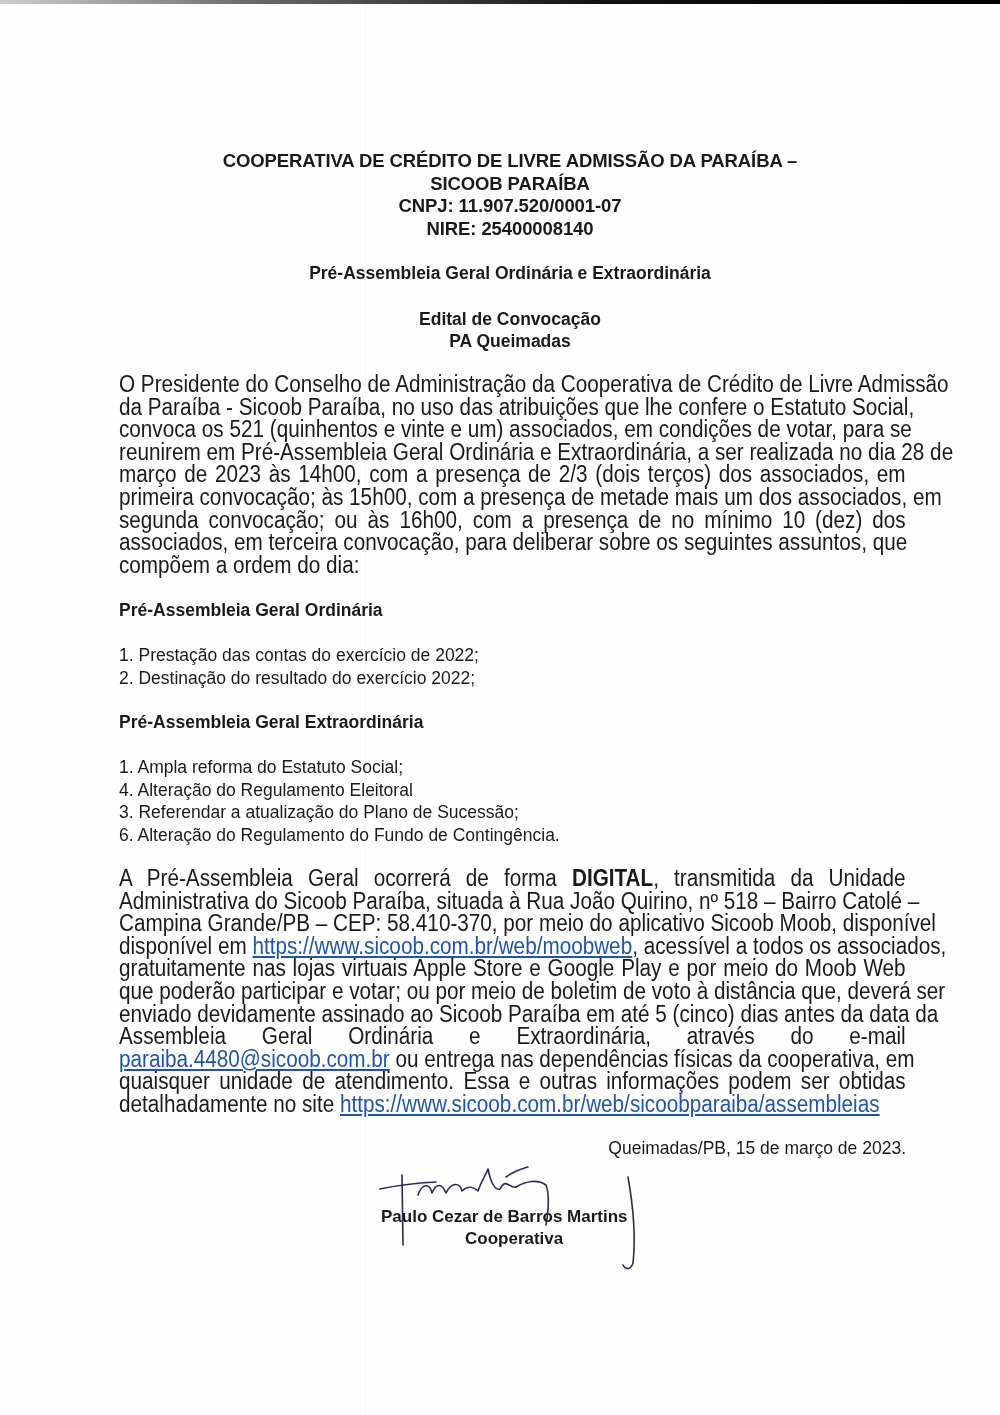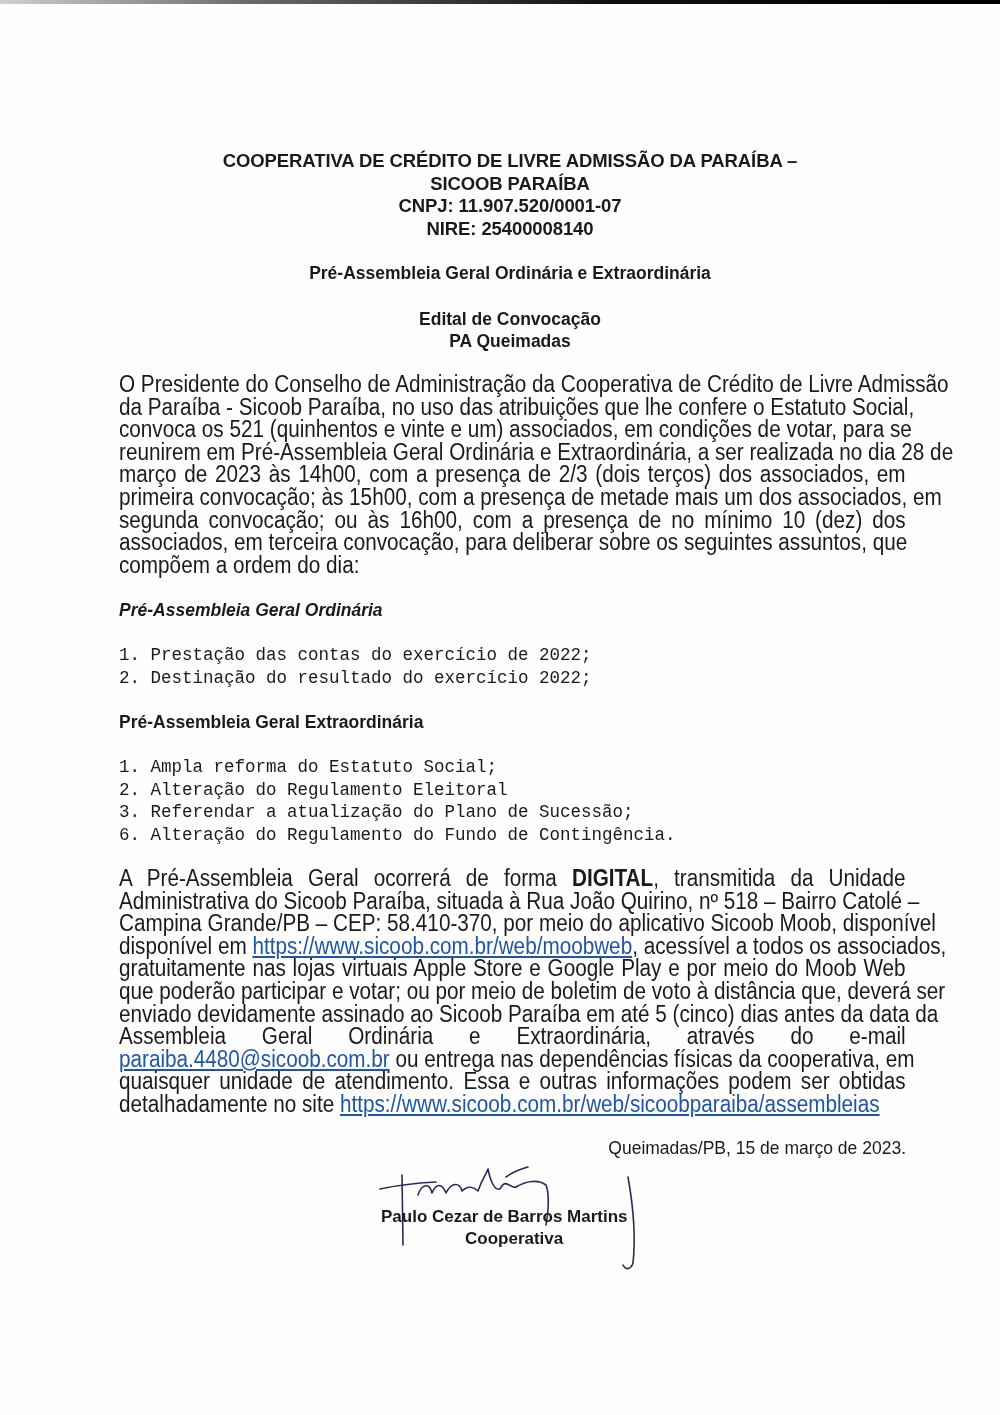--- a/index.html
+++ b/index.html
@@ -33,21 +33,21 @@
     transform-origin: left top;
   }
   .para .ln { display: block; text-align: justify; text-align-last: justify; white-space: nowrap; height: 22.6px; }
   .para .ln.last { text-align-last: left; }
   .para .ln .sx { display: inline-block; transform: scaleX(0.9); transform-origin: left top; width: 111.2%; text-align: justify; text-align-last: justify; }
   .para .ln.last .sx { text-align-last: left; }
   .section-title {
     position: absolute; left: 119px; font-weight: bold; font-size: 17.5px; line-height: 22px;
   }
   .list {
-    position: absolute; left: 119px; font-size: 17.5px; line-height: 22.7px; margin: 0; padding: 0; list-style: none; font-family: Liberation Mono, monospace;
+    position: absolute; left: 119px; font-size: 17.5px; line-height: 22.7px; margin: 0; padding: 0; list-style: none;
   }
   .list li { white-space: nowrap; }
   a.link { color: #1f55a8; text-decoration: underline; }
   b.strong { font-weight: bold; }
   .dateline {
     position: absolute; top: 1137px; right: 94px; font-size: 17.5px; line-height: 22px; white-space: nowrap;
   }
   .signature {
     position: absolute; top: 1165px; left: 378px; width: 280px; height: 110px;
   }
@@ -83,30 +83,30 @@
   <span class="ln"><span class="sx">da Paraíba - Sicoob Paraíba, no uso das atribuições que lhe confere o Estatuto Social,</span></span>
   <span class="ln"><span class="sx">convoca os 521 (quinhentos e vinte e um) associados, em condições de votar, para se</span></span>
   <span class="ln"><span class="sx">reunirem em Pré-Assembleia Geral Ordinária e Extraordinária, a ser realizada no dia 28 de</span></span>
   <span class="ln"><span class="sx">março de 2023 às 14h00, com a presença de 2/3 (dois terços)  dos associados, em</span></span>
   <span class="ln"><span class="sx">primeira convocação; às 15h00, com a presença de metade mais um dos associados, em</span></span>
   <span class="ln"><span class="sx">segunda convocação; ou às 16h00, com a presença de no mínimo 10 (dez) dos</span></span>
   <span class="ln"><span class="sx">associados, em terceira convocação, para deliberar sobre os seguintes assuntos, que</span></span>
   <span class="ln last"><span class="sx">compõem a ordem do dia:</span></span>
 </div>
 
-<div class="section-title" style="top:599px;font-style:italic;">Pré-Assembleia Geral Ordinária</div>
+<div class="section-title" style="top:599px;">Pré-Assembleia Geral Ordinária</div>
 <ul class="list" style="top:644px;">
   <li>1. Prestação das contas do exercício de 2022;</li>
   <li>2. Destinação do resultado do exercício 2022;</li>
 </ul>
 
 <div class="section-title" style="top:711px;">Pré-Assembleia Geral Extraordinária</div>
 <ul class="list" style="top:756px;">
   <li>1. Ampla reforma do Estatuto Social;</li>
-  <li>2. Alteração do Regulamento Eleitoral</li>
+  <li>4. Alteração do Regulamento Eleitoral</li>
   <li>3. Referendar a atualização do Plano de Sucessão;</li>
   <li>6. Alteração do Regulamento do Fundo de Contingência.</li>
 </ul>
 
 <div class="para" style="top:867px;">
   <span class="ln"><span class="sx"><span>A Pré-Assembleia Geral ocorrerá de forma </span><b class="strong">DIGITAL</b><span>, transmitida da Unidade</span></span></span>
   <span class="ln"><span class="sx">Administrativa do Sicoob Paraíba, situada à Rua João Quirino, nº 518 – Bairro Catolé –</span></span>
   <span class="ln"><span class="sx">Campina Grande/PB – CEP: 58.410-370, por meio do aplicativo Sicoob Moob, disponível</span></span>
   <span class="ln"><span class="sx"><span>disponível em </span><a class="link">https://www.sicoob.com.br/web/moobweb</a><span>, acessível a todos os associados,</span></span></span>
   <span class="ln"><span class="sx">gratuitamente nas lojas virtuais Apple Store e Google Play e por meio do Moob Web</span></span>

